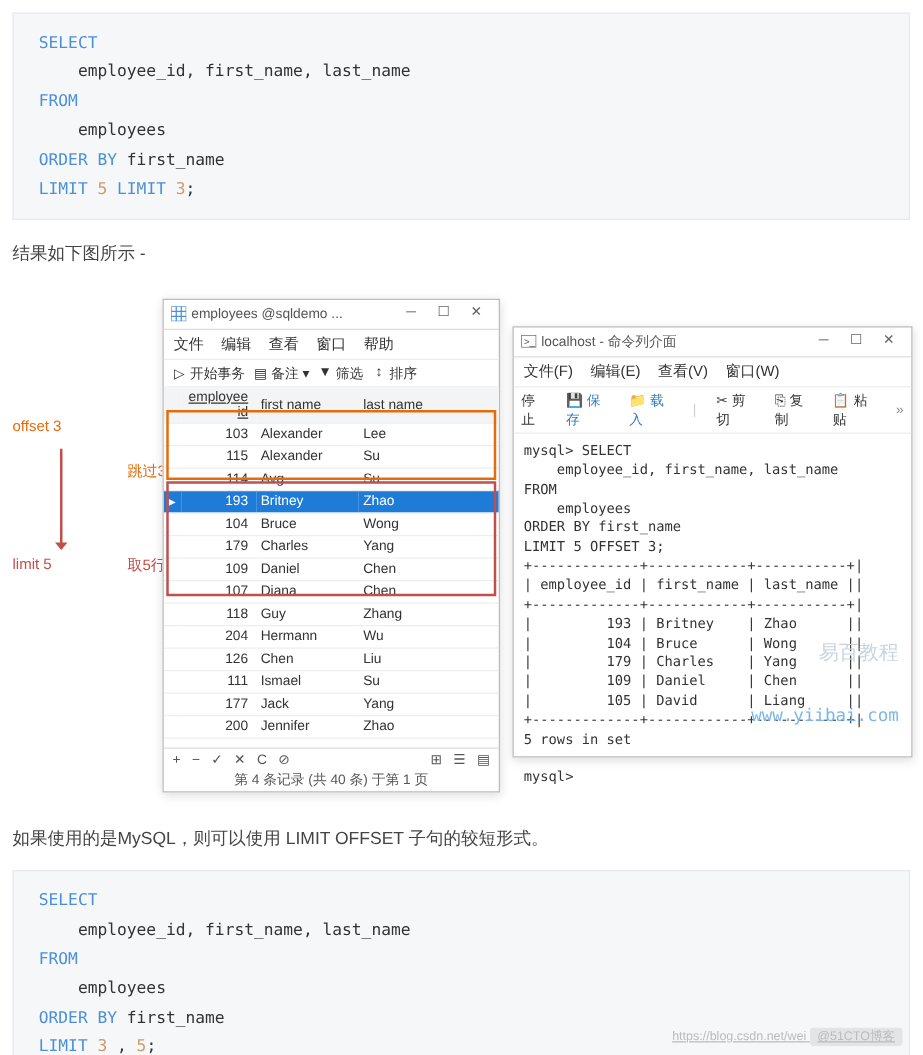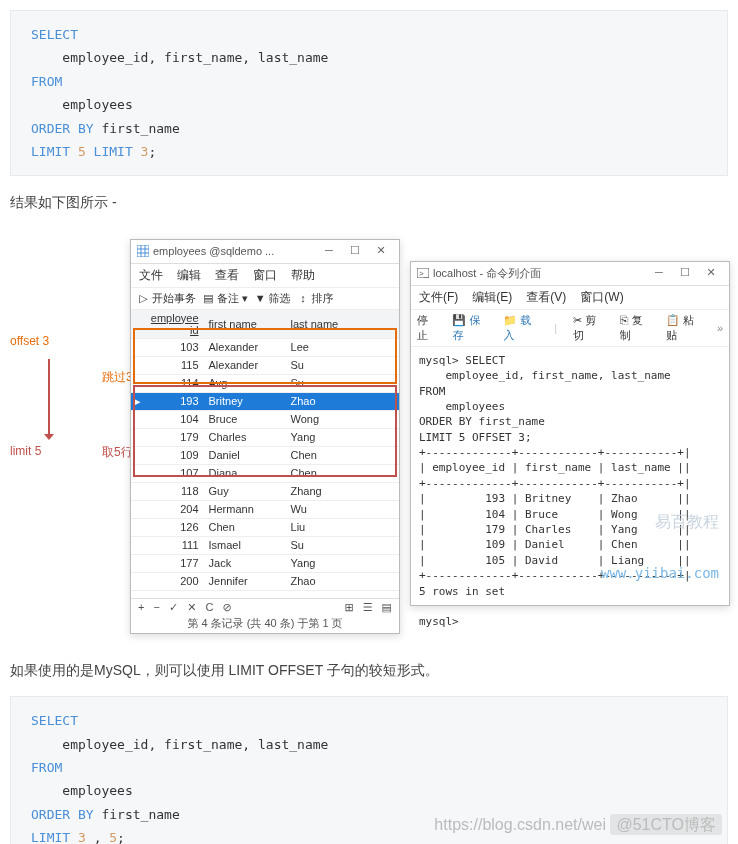--- a/index.html
+++ b/index.html
@@ -83,21 +83,21 @@
       color: #333;
       white-space: pre;
       line-height: 1.4;
       position: relative;
       height: 276px;
     }
     .watermark { position: absolute; right: 10px; bottom: 8px; text-align: right; }
     .watermark .cn { color: #c9d4e0; font-size: 16px; }
     .watermark .en { color: #7bb7e5; font-size: 14px; }
 
-    .footer-wm { position: fixed; bottom: 8px; right: 16px; font-size: 16px; color: #bbb; }
+    .footer-wm { position: fixed; bottom: 8px; right: 16px; font-size: 10px; color: #bbb; text-decoration: underline; }
     .footer-wm .tag { background: rgba(200,200,200,0.4); padding: 2px 6px; border-radius: 3px; }
   </style>
 </head>
 <body>
 
 <div class="code-block"><span class="kw">SELECT</span>
 <span>    employee_id, first_name, last_name</span>
 <span class="kw">FROM</span>
 <span>    employees</span>
 <span class="kw">ORDER BY</span><span> first_name</span>

